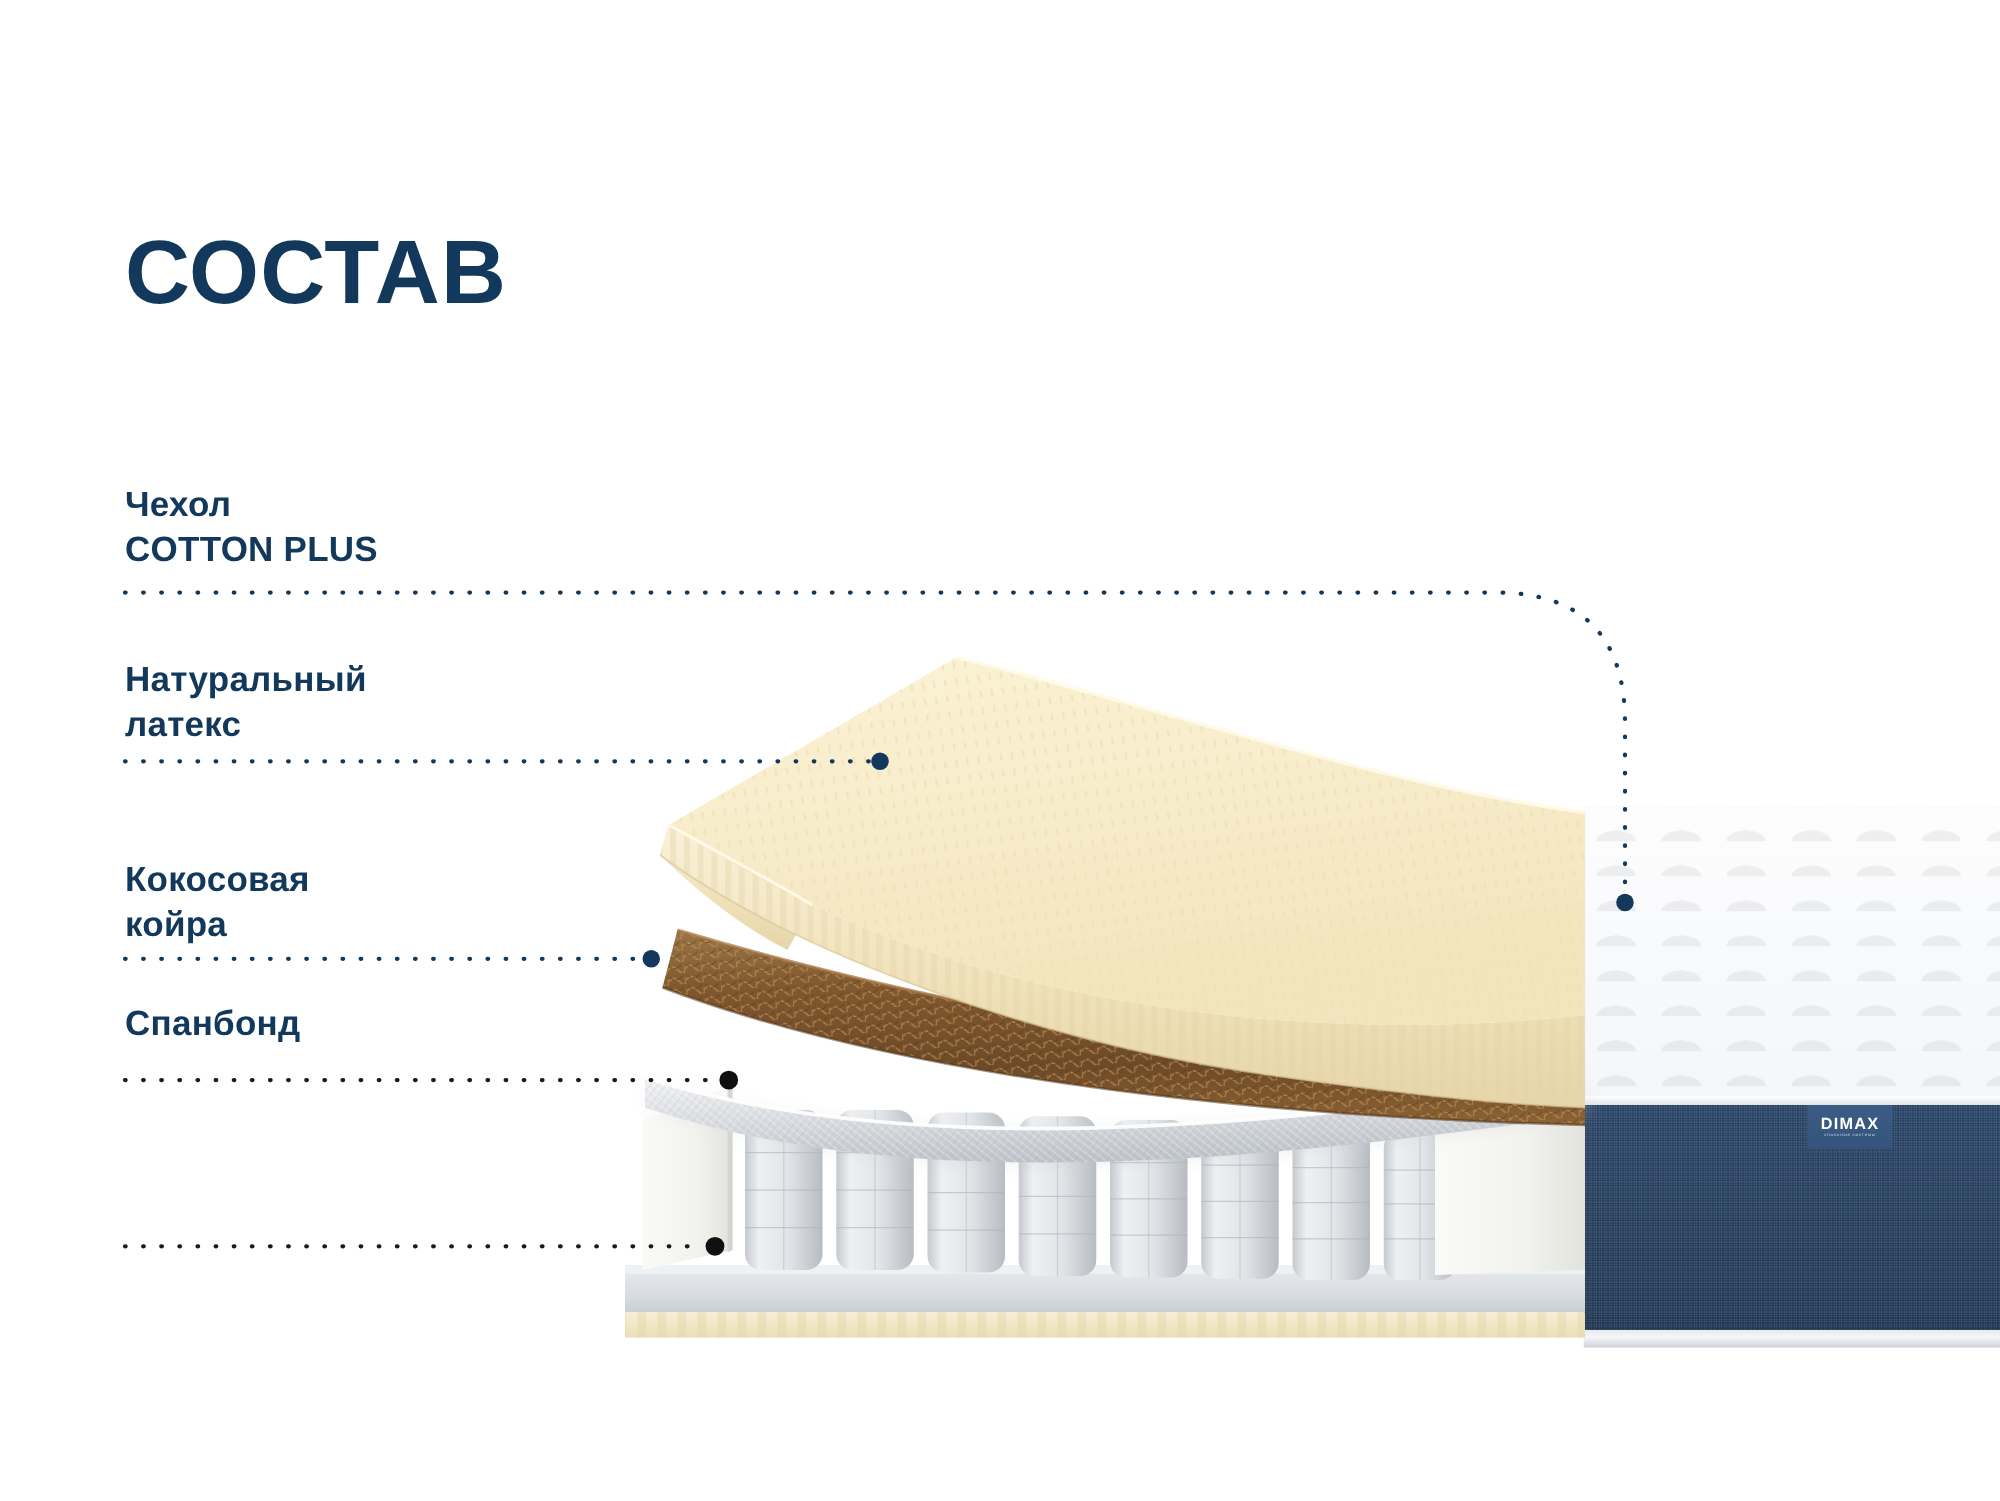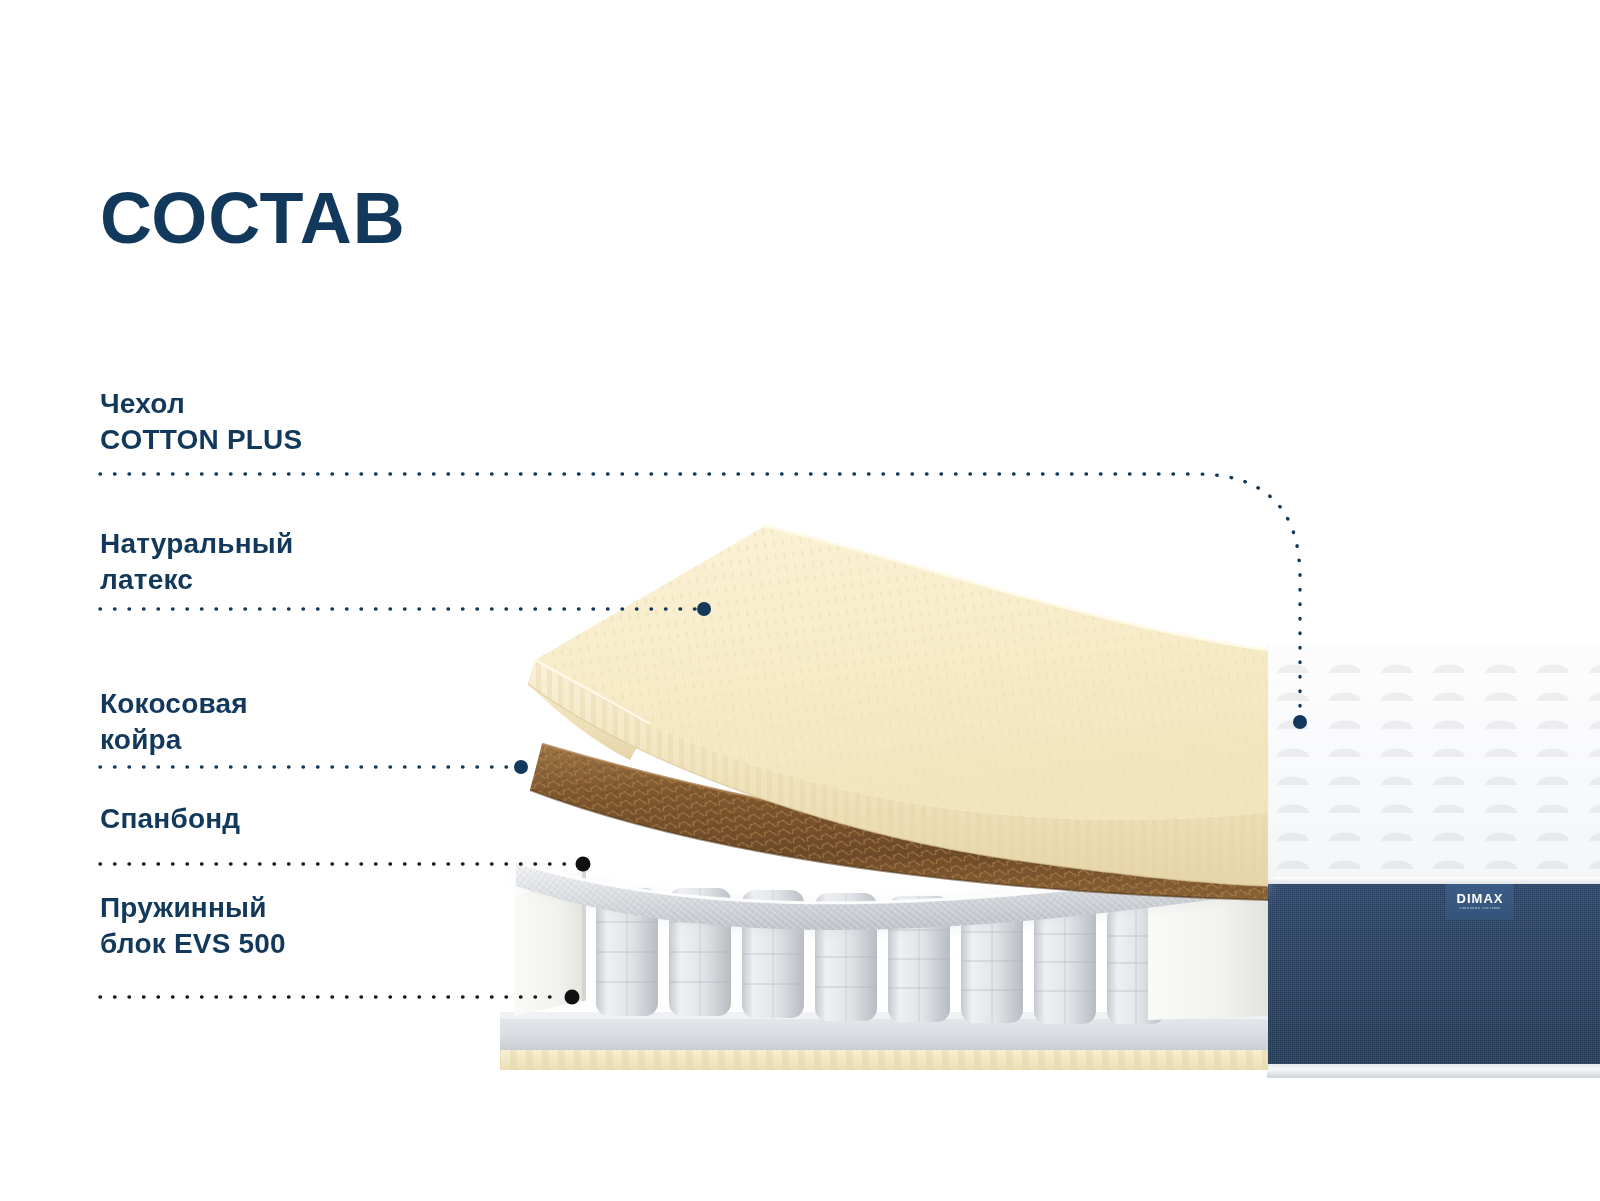--- a/index.html
+++ b/index.html
@@ -378,18 +378,14 @@
 
   <div class="legend-item" id="legend-coir">
     <div class="legend-label">Кокосовая
 койра</div>
   </div>
 
   <div class="legend-item" id="legend-spunbond">
     <div class="legend-label">Спанбонд</div>
   </div>
 
-  <div class="legend-item" id="legend-springs">
-    <div class="legend-label">Пружинный
-блок EVS 500</div>
-  </div>
 
 </div>
 
 </body></html>

